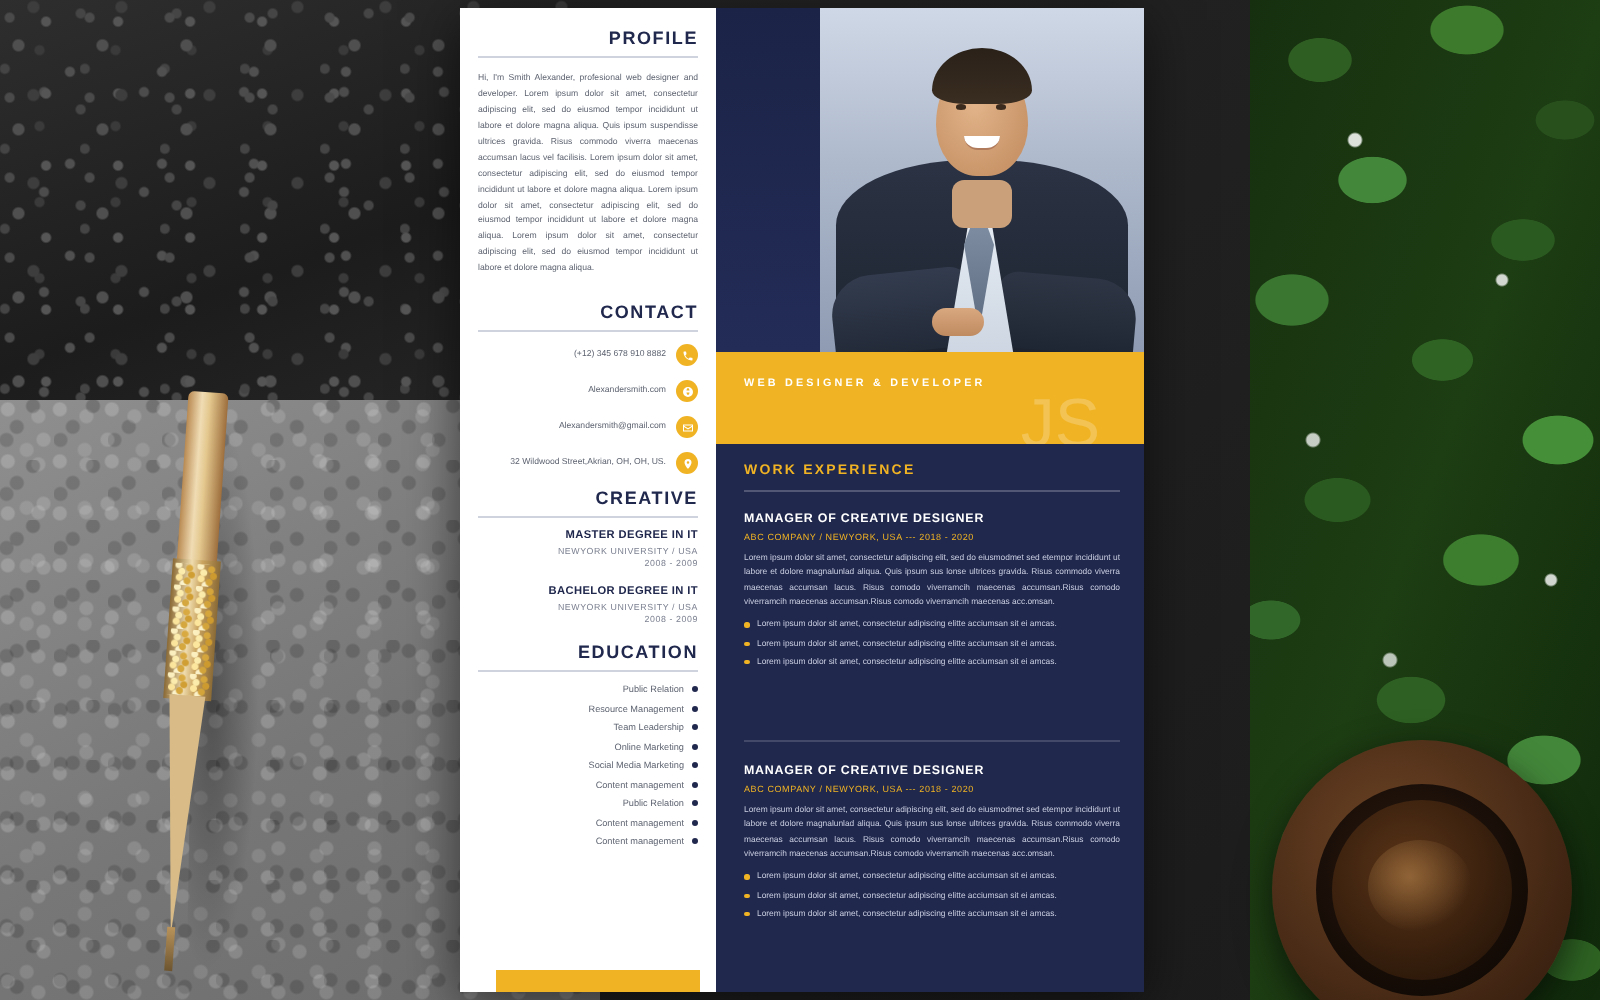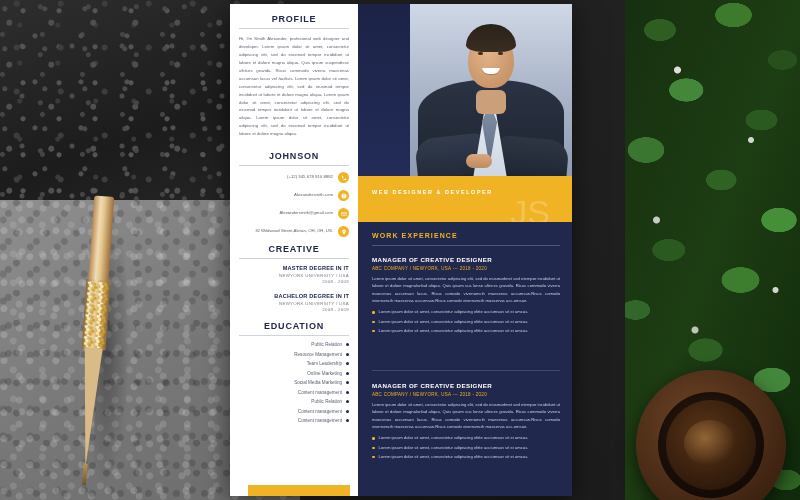--- a/index.html
+++ b/index.html
@@ -142,21 +142,21 @@
 
   
   .resume {
     position: absolute; left: 230px; top: 4px; width: 342px; height: 492px;
     background: #fff; display: flex; box-shadow: 0 6px 26px rgba(0,0,0,.55);
   }
 
   
   .left-col { width: 128px; padding: 10px 9px 0 9px; position: relative; background:#fff; }
   .left-col .sec-head {
-    text-align: center; font-size: 9px; font-weight: bold; color: #20284d;
+    text-align: right; font-size: 9px; font-weight: bold; color: #20284d;
     letter-spacing: .8px; margin-bottom: 4px;
   }
   .left-col .rule { height: 1px; background: #cfd3dd; margin: 3px 0 6px 0; }
   .profile-text {
     font-size: 4.3px; line-height: 1.85; color: #5d6370; text-align: justify;
   }
 
   .contact-list { margin-top: 2px; }
   .contact-row { display: flex; align-items: center; justify-content: flex-end; gap: 5px; margin-bottom: 7px; }
   .contact-row .txt { font-size: 4.3px; color: #5d6370; text-align: right; line-height: 1.5; max-width: 86px; }
@@ -299,21 +299,21 @@
 </div>
 
 <div class="resume">
 
   <div class="left-col">
 
     <div class="sec-head">PROFILE</div>
     <div class="rule"></div>
     <div class="profile-text">Hi, I'm Smith Alexander, profesional web designer and developer. Lorem ipsum dolor sit amet, consectetur adipiscing elit, sed do eiusmod tempor incididunt ut labore et dolore magna aliqua. Quis ipsum suspendisse ultrices gravida. Risus commodo viverra maecenas accumsan lacus vel facilisis. Lorem ipsum dolor sit amet, consectetur adipiscing elit, sed do eiusmod tempor incididunt ut labore et dolore magna aliqua. Lorem ipsum dolor sit amet, consectetur adipiscing elit, sed do eiusmod tempor incididunt ut labore et dolore magna aliqua. Lorem ipsum dolor sit amet, consectetur adipiscing elit, sed do eiusmod tempor incididunt ut labore et dolore magna aliqua.</div>
 
-    <div class="sec-head" style="margin-top:13px">JOHNSON</div>
+    <div class="sec-head" style="margin-top:13px">CONTACT</div>
     <div class="rule"></div>
     <div class="contact-list">
       <div class="contact-row">
         <div class="txt">(+12) 345 678 910 8882</div>
         <div class="cicon">
           <svg viewBox="0 0 24 24">
               <path d="M6.6 10.8c1.4 2.8 3.8 5.2 6.6 6.6l2.2-2.2c.3-.3.7-.4 1-.2 1.2.4 2.4.6 3.6.6.6 0 1 .4 1 1V20c0 .6-.4 1-1 1C10.6 21 3 13.4 3 4c0-.6.4-1 1-1h3.4c.6 0 1 .4 1 1 0 1.3.2 2.5.6 3.6.1.4 0 .7-.2 1l-2.2 2.2z"></path>
             </svg>
         </div>
       </div>

